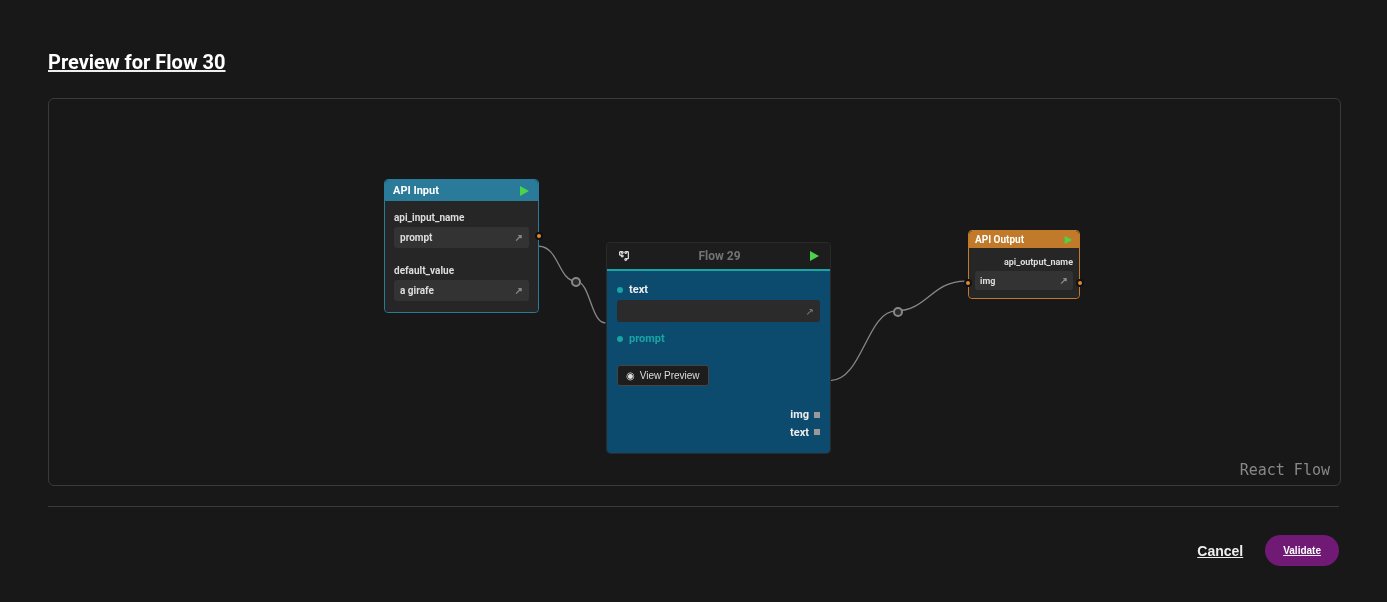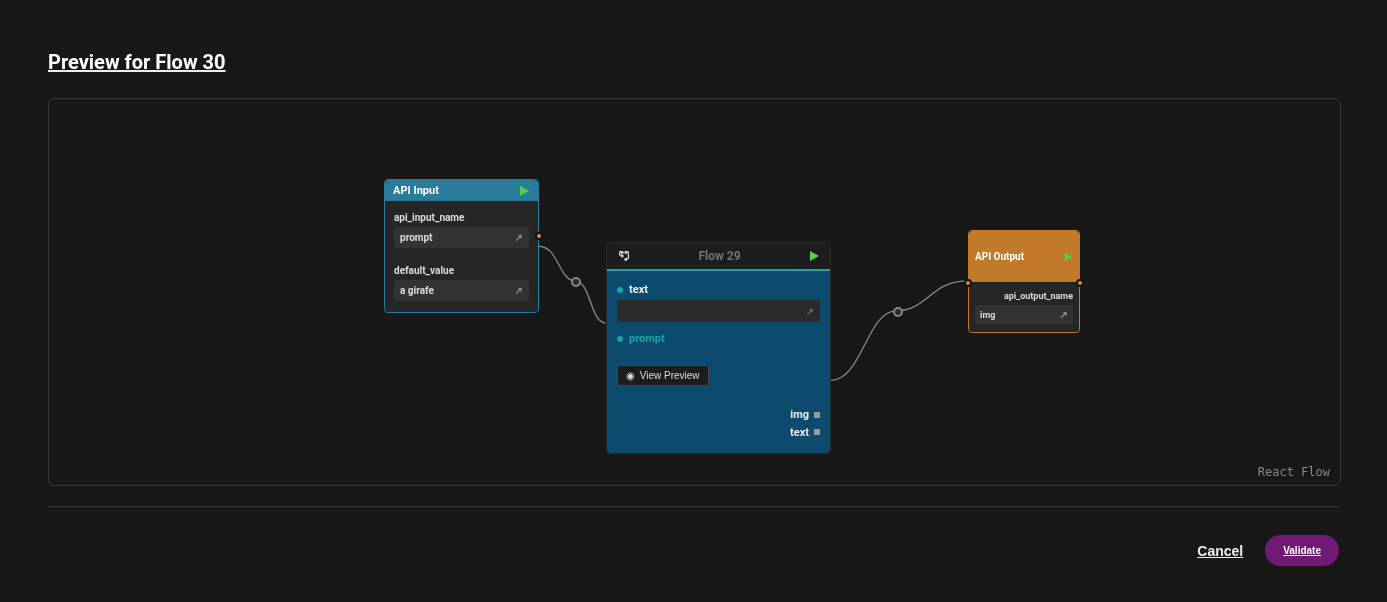--- a/index.html
+++ b/index.html
@@ -28,21 +28,21 @@
     width: 1293px;
     height: 388px;
     position: relative;
     background: #181818;
     overflow: hidden;
   }
   .attribution {
     position: absolute;
     right: 10px;
     bottom: 6px;
-    font-size: 12px;
+    font-size: 15px;
     color: #888;
     font-family: monospace;
     margin-left: 9px;
   }
   .footer {
     border-top: 1px solid #3a3a3a;
     margin-top: 20px;
     display: flex;
     justify-content: flex-end;
     padding: 28px 0 0 0;
@@ -166,21 +166,21 @@
   .output-ports .oport { display:flex; justify-content:flex-end; align-items:center; gap:5px;}
   .sq-handle { width:6px;height:6px; background:#999; display:inline-block;}
 
   
   .node-api-output {
     left: 919px;
     top: 131px;
     width: 112px;
     border: 1px solid #c07a2a;
   }
-  .node-api-output .header { background: #c07a2a; color:#fff; font-size:10px; padding:20px 6px;}
+  .node-api-output .header { background: #c07a2a; color:#fff; font-size:10px; padding:3px 6px;}
   .node-api-output .body { padding:5px 6px 8px 6px;text-align:right;}
   .node-api-output .field-label{ font-size:9px;}
   .node-api-output .field-input{ font-size:9px; padding:4px 5px;}
 
   
   .handle {
     position:absolute; width:10px;height:10px; border-radius:50%;
     background:#2a2a2a; border:2px solid #888;
   }
   .handle.orange { background:#e08a2a; border:2px solid #111; width:8px;height:8px;}

